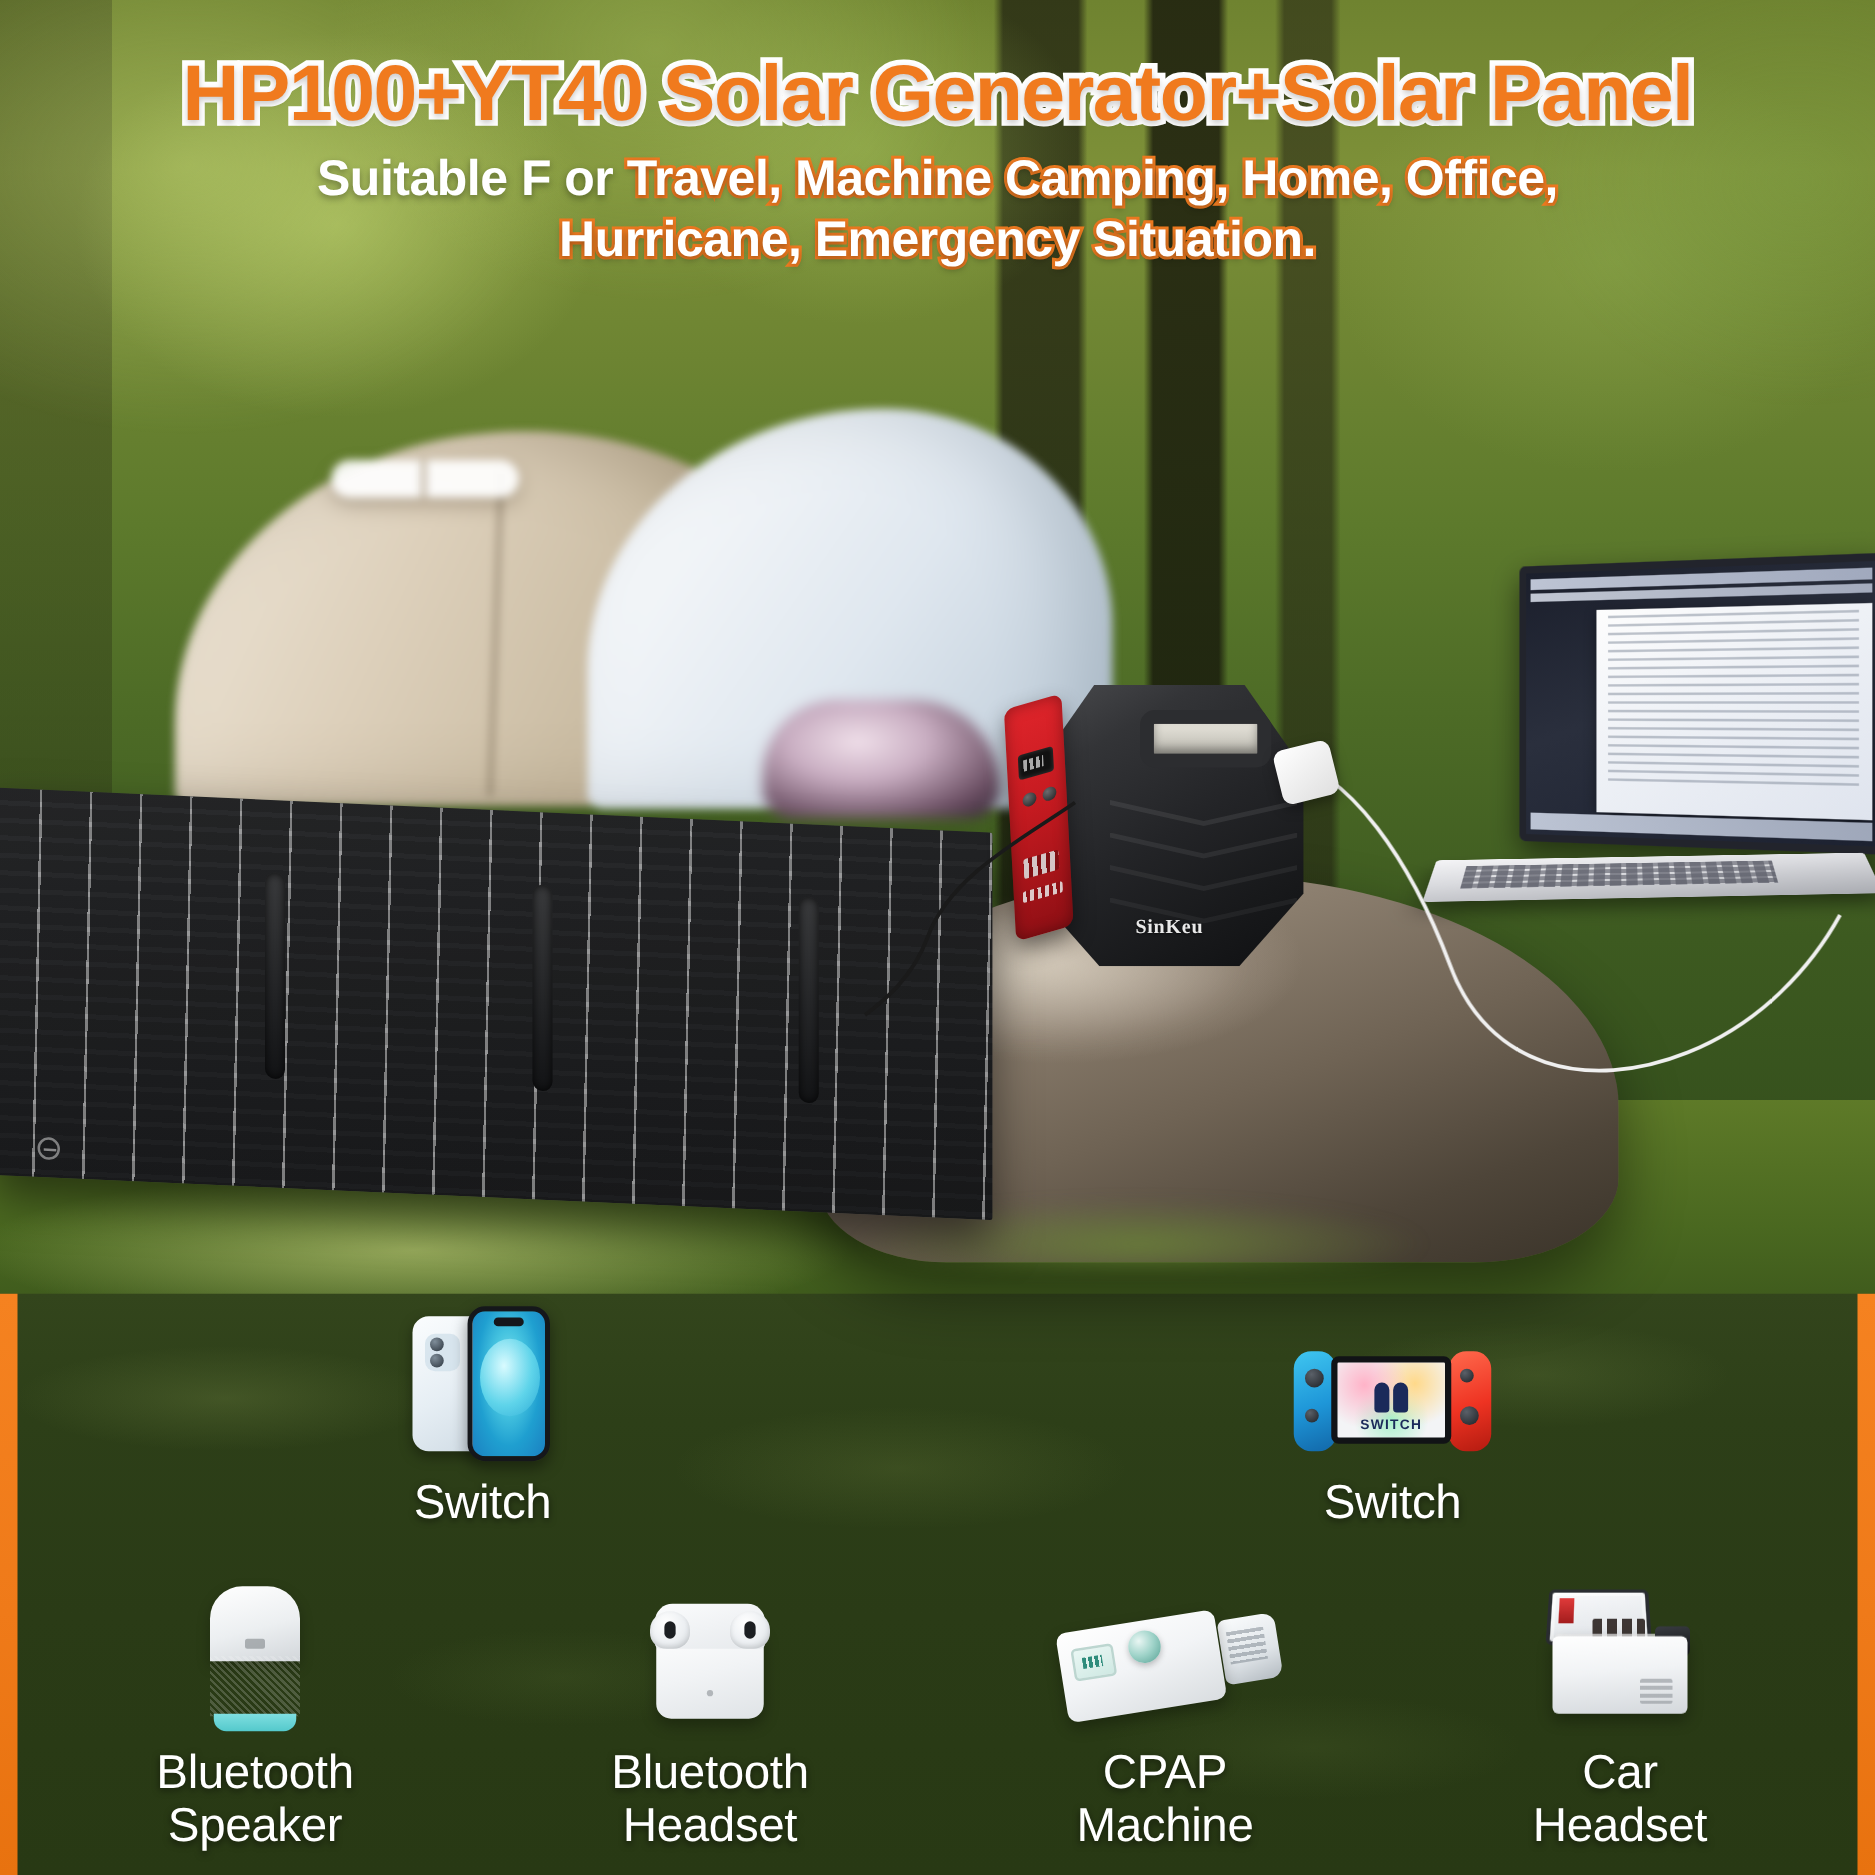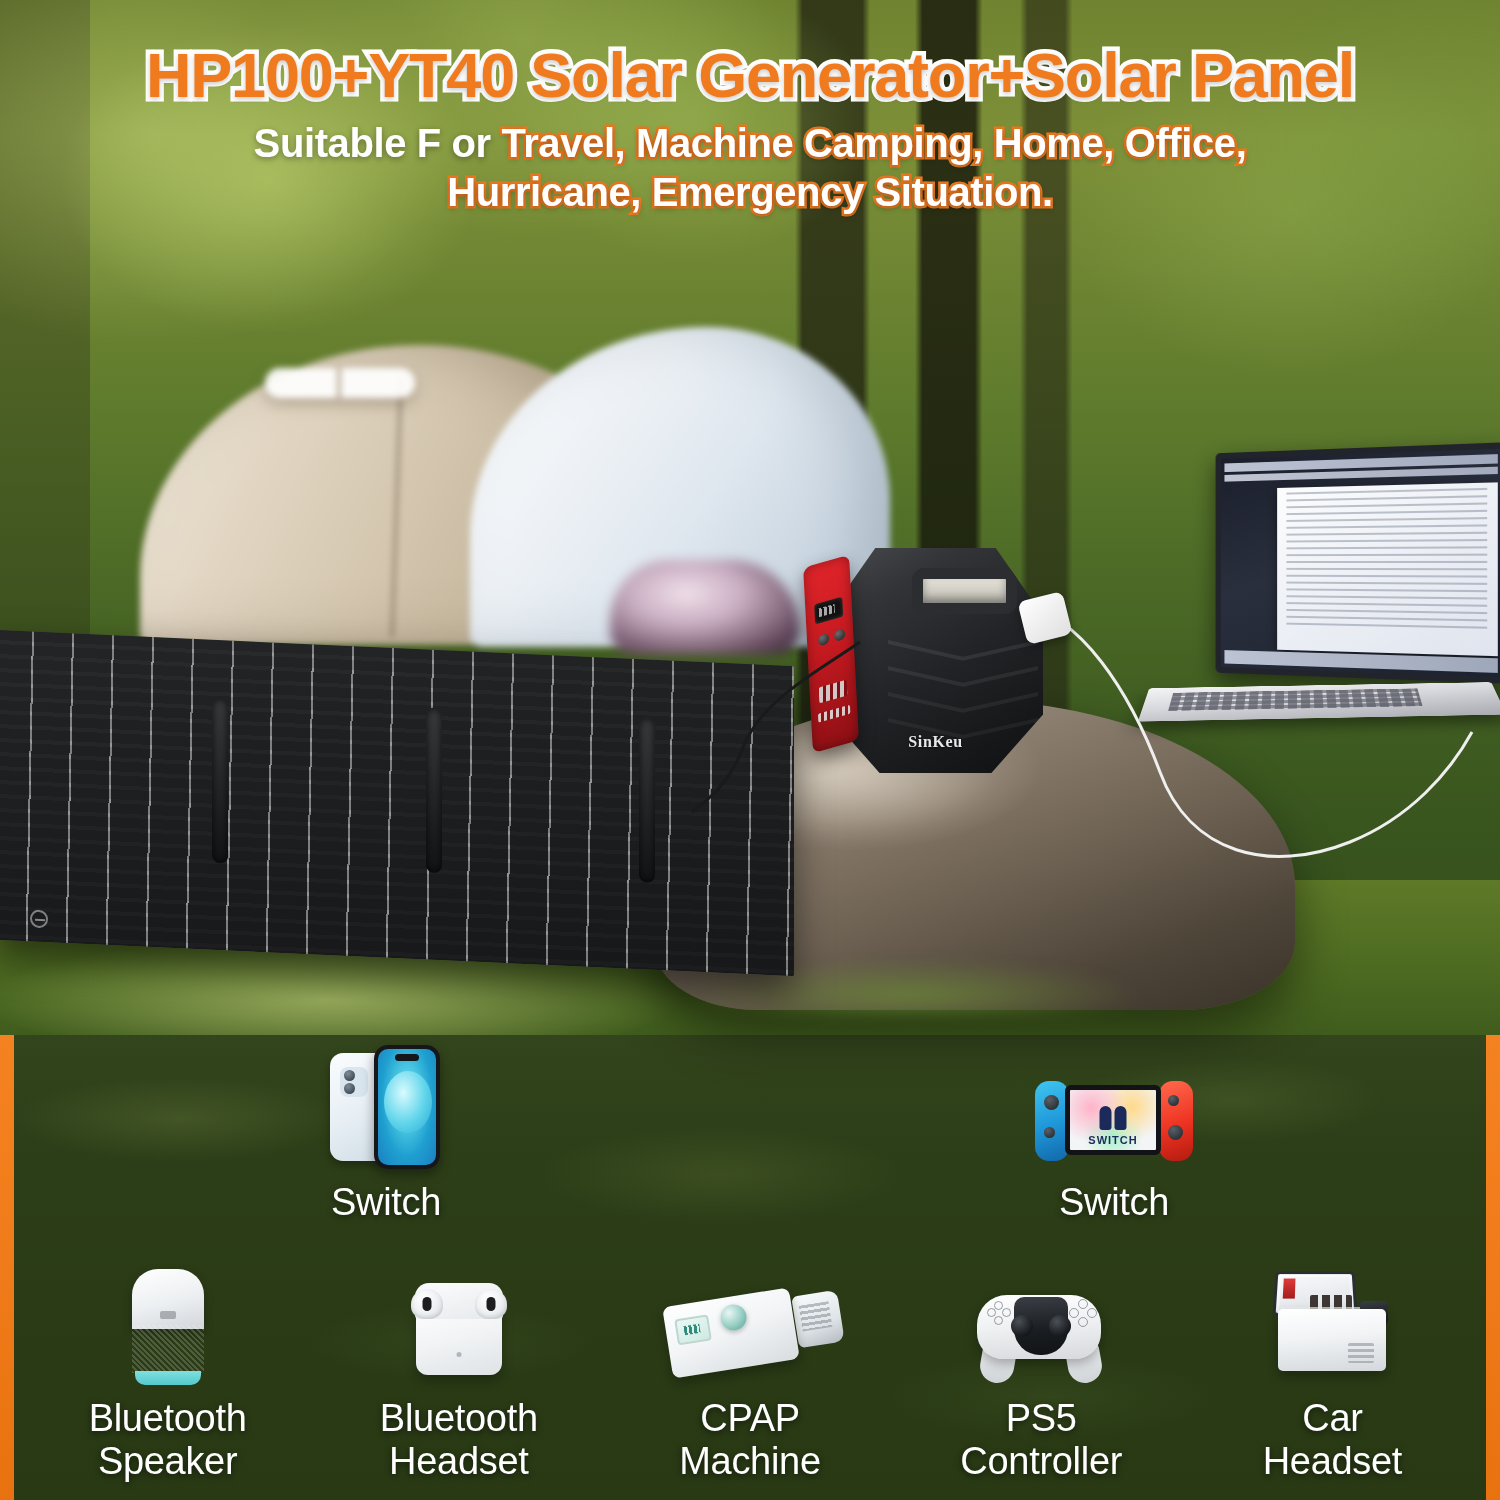--- a/index.html
+++ b/index.html
@@ -824,46 +824,20 @@
                   <i></i>
                 </div>
               <div class="cp-knob"></div>
             </div>
           </div>
         </div>
         <div class="dev-label">CPAP
 Machine</div>
       </div>
 
-      <div class="dev-cell">
-        <div class="dev-art">
-          <div class="art" style="width:140px;height:126px;">
-            <div class="ps-grip l"></div>
-              <div class="ps-grip r"></div>
-            <div class="ps-base"></div>
-            <div class="ps-center"></div>
-            <div class="ps-dpad">
-                <i style="left:7px;top:0"></i>
-                <i style="left:0;top:7px"></i>
-                <i style="right:0;top:7px"></i>
-                <i style="left:7px;bottom:0"></i>
-              </div>
-            <div class="ps-btns">
-                <i style="left:9px;top:0"></i>
-                <i style="left:0;top:9px"></i>
-                <i style="right:0;top:9px"></i>
-                <i style="left:9px;bottom:0"></i>
-              </div>
-            <div class="ps-stick l"></div>
-              <div class="ps-stick r"></div>
-          </div>
-        </div>
-        <div class="dev-label">PS5
-Controller</div>
-      </div>
 
       <div class="dev-cell">
         <div class="dev-art">
           <div class="art" style="width:140px;height:124px;">
             <div class="cc-lid">
                 <div class="cc-lid-in"></div>
                 <div class="cc-red"></div>
               </div>
             <div class="cc-cans"></div>
             <div class="cc-food"></div>

